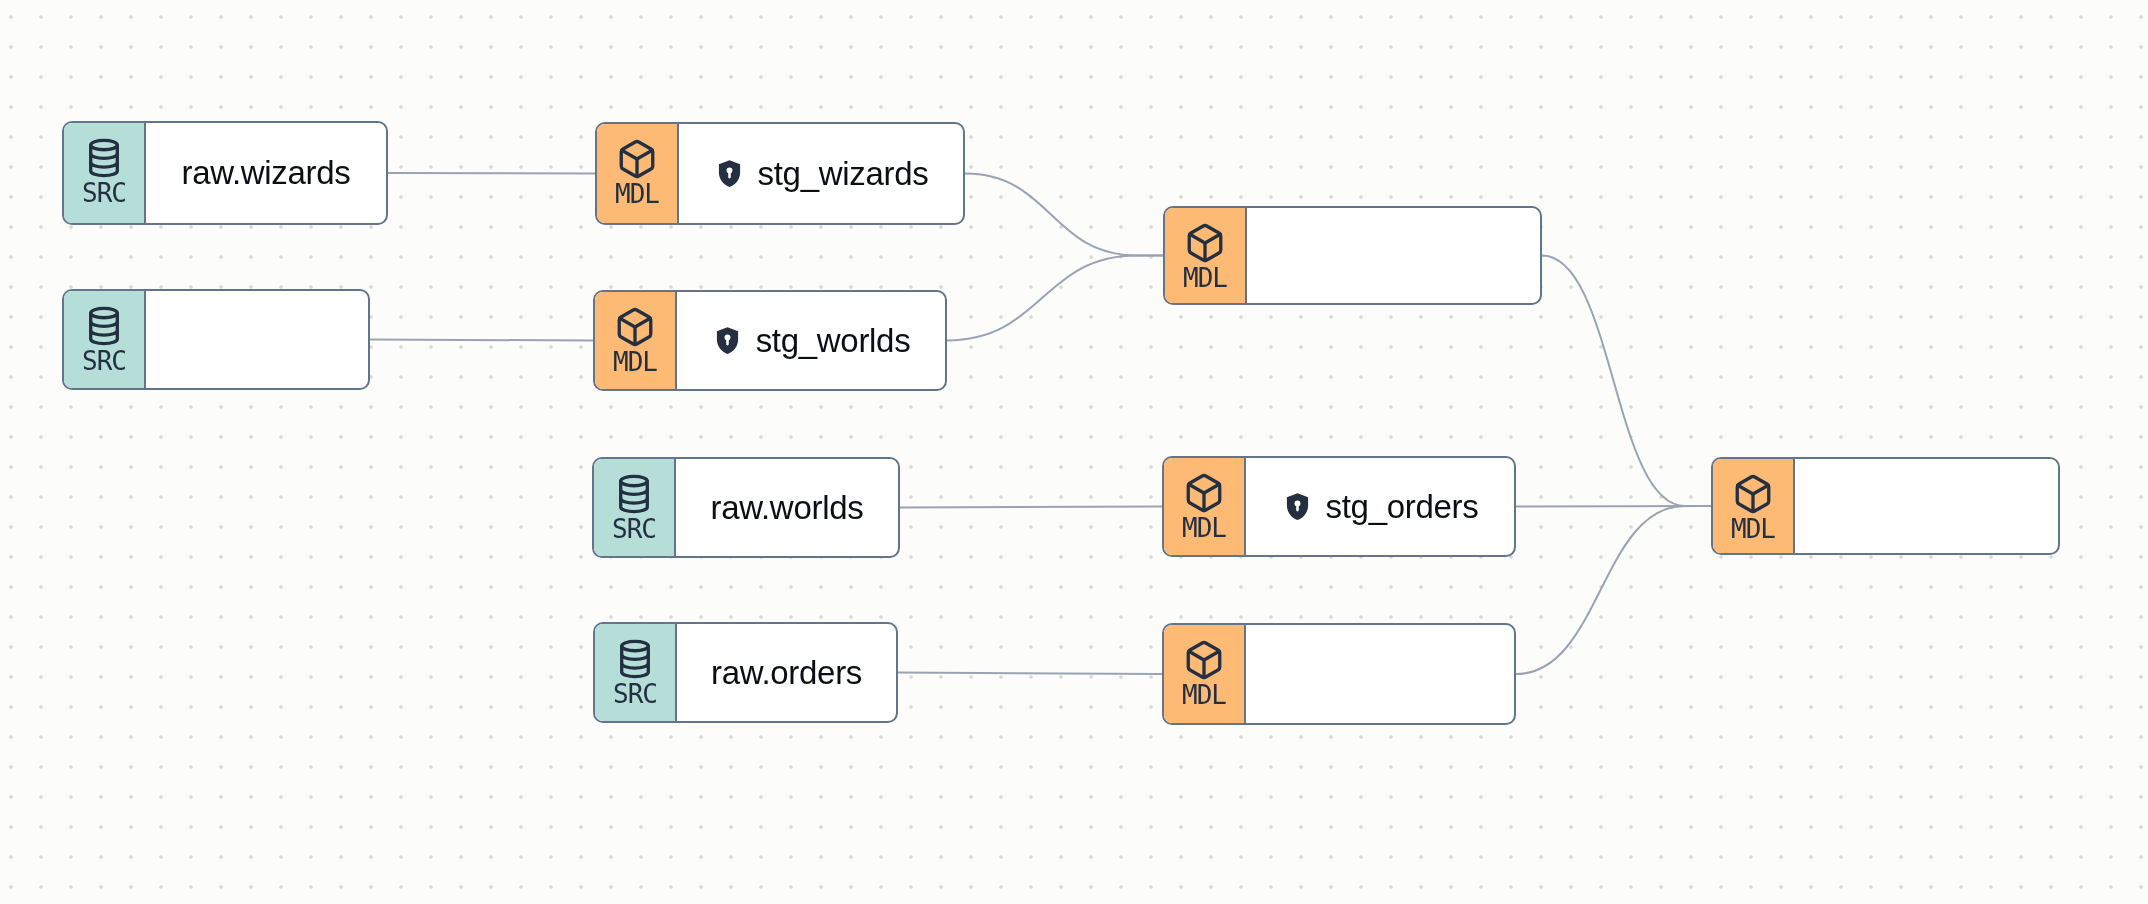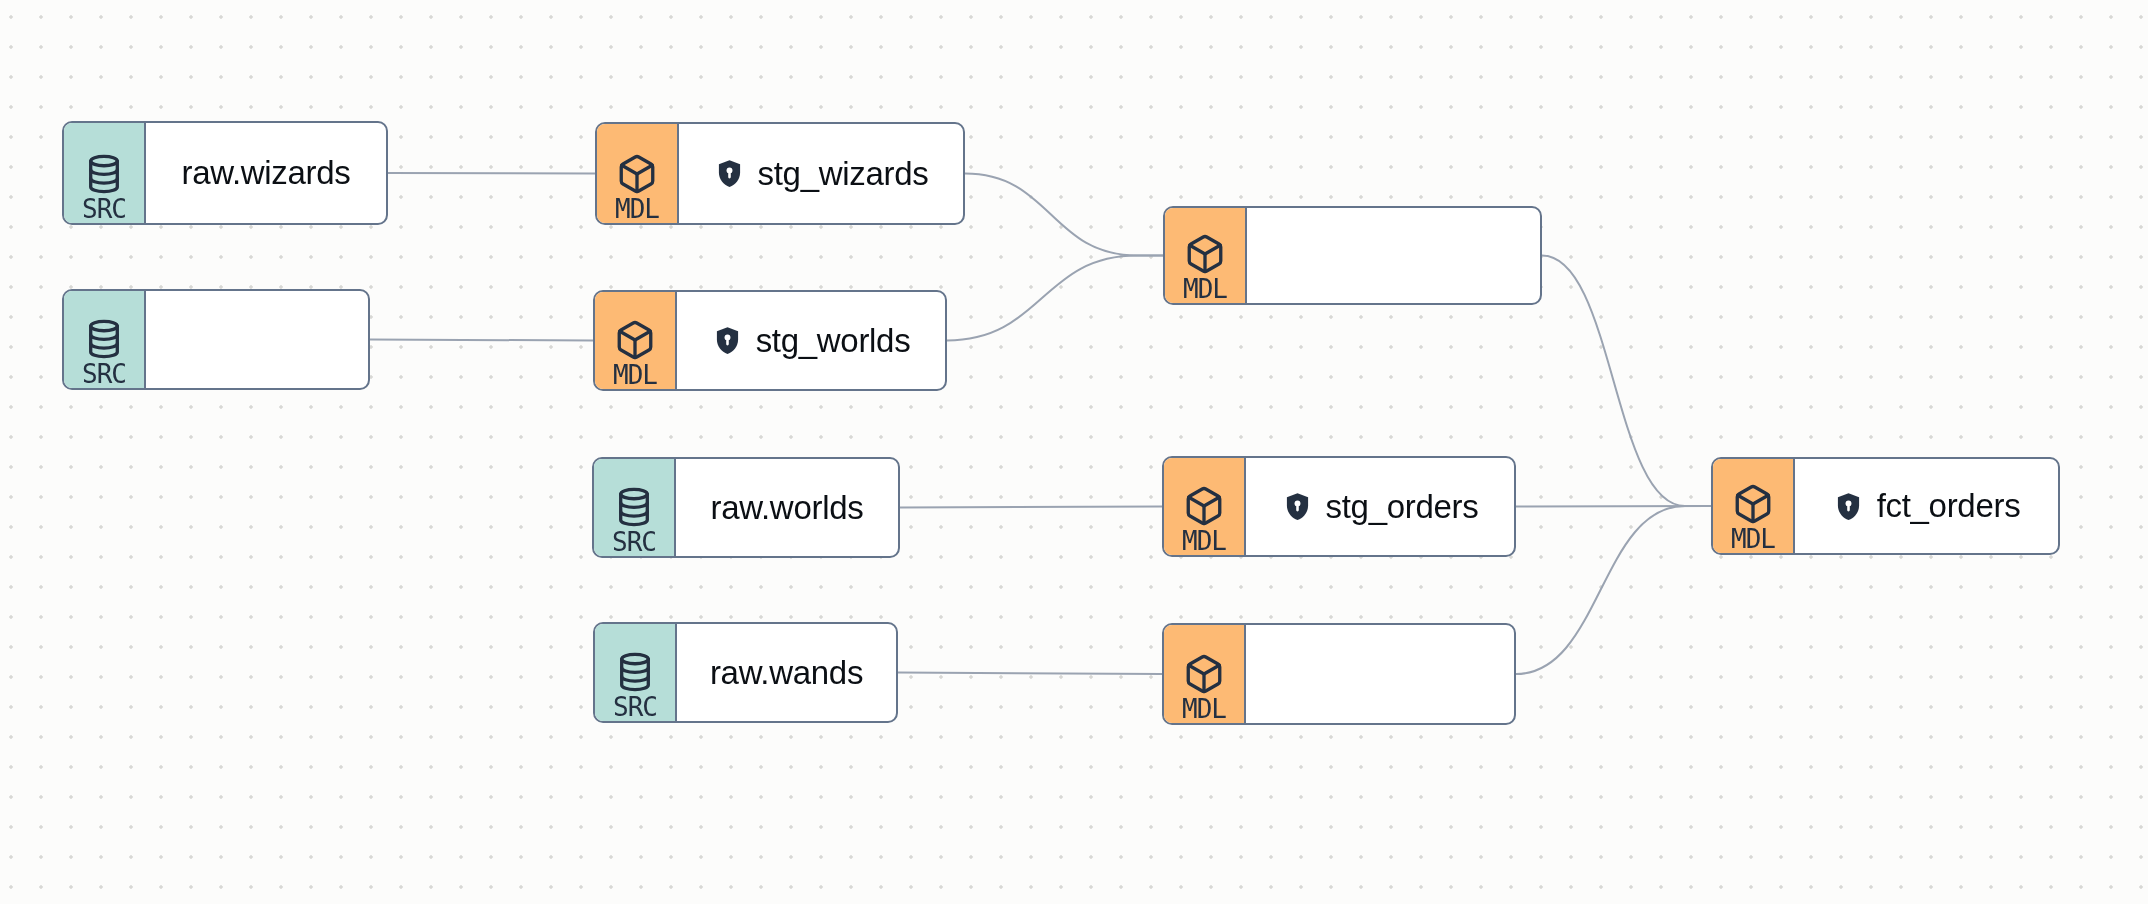--- a/index.html
+++ b/index.html
@@ -37,21 +37,21 @@
     border: 2px solid #64748b;
     border-radius: 10px;
     overflow: hidden;
     cursor: pointer;
   }
   .badge {
     flex: 0 0 80px;
     display: flex;
     flex-direction: column;
     align-items: center;
-    justify-content: flex-end;
+    justify-content: flex-start;
     gap: 1px;
     border-right: 2px solid #64748b;
     padding-top: 14px;
   }
   .node.src .badge { background: #b6ded8; }
   .node.mdl .badge { background: #fdba74; }
   .badge .node-type-icon svg {
     display: block;
     width: 42px;
     height: 42px;
@@ -234,47 +234,37 @@
       <span class="node-type-icon">
 
         <svg class="icon-cube" viewBox="0 0 24 24" fill="none" stroke="#243041" stroke-width="1.9" stroke-linecap="round" stroke-linejoin="round">
           <path d="M21 8a2 2 0 0 0-1-1.73l-7-4a2 2 0 0 0-2 0l-7 4A2 2 0 0 0 3 8v8a2 2 0 0 0 1 1.73l7 4a2 2 0 0 0 2 0l7-4A2 2 0 0 0 21 16Z"></path>
           <path d="m3.3 7 8.7 5 8.7-5"></path>
           <path d="M12 22V12"></path>
         </svg>
       </span>
       <span class="badge-label">MDL</span>
     </div>
-    <div class="node-body">
-      <span class="shield-wrap">
-        <svg viewBox="0 0 24 24">
-          <path fill="#243041" d="M12 1.8l8.2 3.1v6.3c0 5.2-3.5 9.7-8.2 11.2C7.3 20.9 3.8 16.4 3.8 11.2V4.9L12 1.8z"></path>
-          <circle cx="12" cy="9.6" r="2.3" fill="#ffffff"></circle>
-          <rect x="11" y="11.2" width="2" height="4.6" rx="1" fill="#ffffff"></rect>
-        </svg>
-      </span>
-      <span class="node-label">fct_orders</span>
-    </div>
   </div>
       <div class="node src" style="left: 593px; top: 622px; width: 305px; height: 101px;">
     <div class="badge">
       <span class="node-type-icon">
         <svg class="icon-database" viewBox="0 0 24 24" fill="none" stroke="#243041" stroke-width="1.9" stroke-linecap="round" stroke-linejoin="round">
           <ellipse cx="12" cy="4.6" rx="7.6" ry="2.7"></ellipse>
           <path d="M4.4 4.6 v14.8 a7.6 2.7 0 0 0 15.2 0 V4.6"></path>
           <path d="M4.4 9.55 a7.6 2.7 0 0 0 15.2 0"></path>
           <path d="M4.4 14.5 a7.6 2.7 0 0 0 15.2 0"></path>
         </svg>
 
       </span>
       <span class="badge-label">SRC</span>
     </div>
     <div class="node-body">
 
-      <span class="node-label">raw.wands</span>
+      <span class="node-label">raw.orders</span>
     </div>
   </div>
       <div class="node mdl" style="left: 1162px; top: 623px; width: 354px; height: 102px;">
     <div class="badge">
       <span class="node-type-icon">
 
         <svg class="icon-cube" viewBox="0 0 24 24" fill="none" stroke="#243041" stroke-width="1.9" stroke-linecap="round" stroke-linejoin="round">
           <path d="M21 8a2 2 0 0 0-1-1.73l-7-4a2 2 0 0 0-2 0l-7 4A2 2 0 0 0 3 8v8a2 2 0 0 0 1 1.73l7 4a2 2 0 0 0 2 0l7-4A2 2 0 0 0 21 16Z"></path>
           <path d="m3.3 7 8.7 5 8.7-5"></path>
           <path d="M12 22V12"></path>

